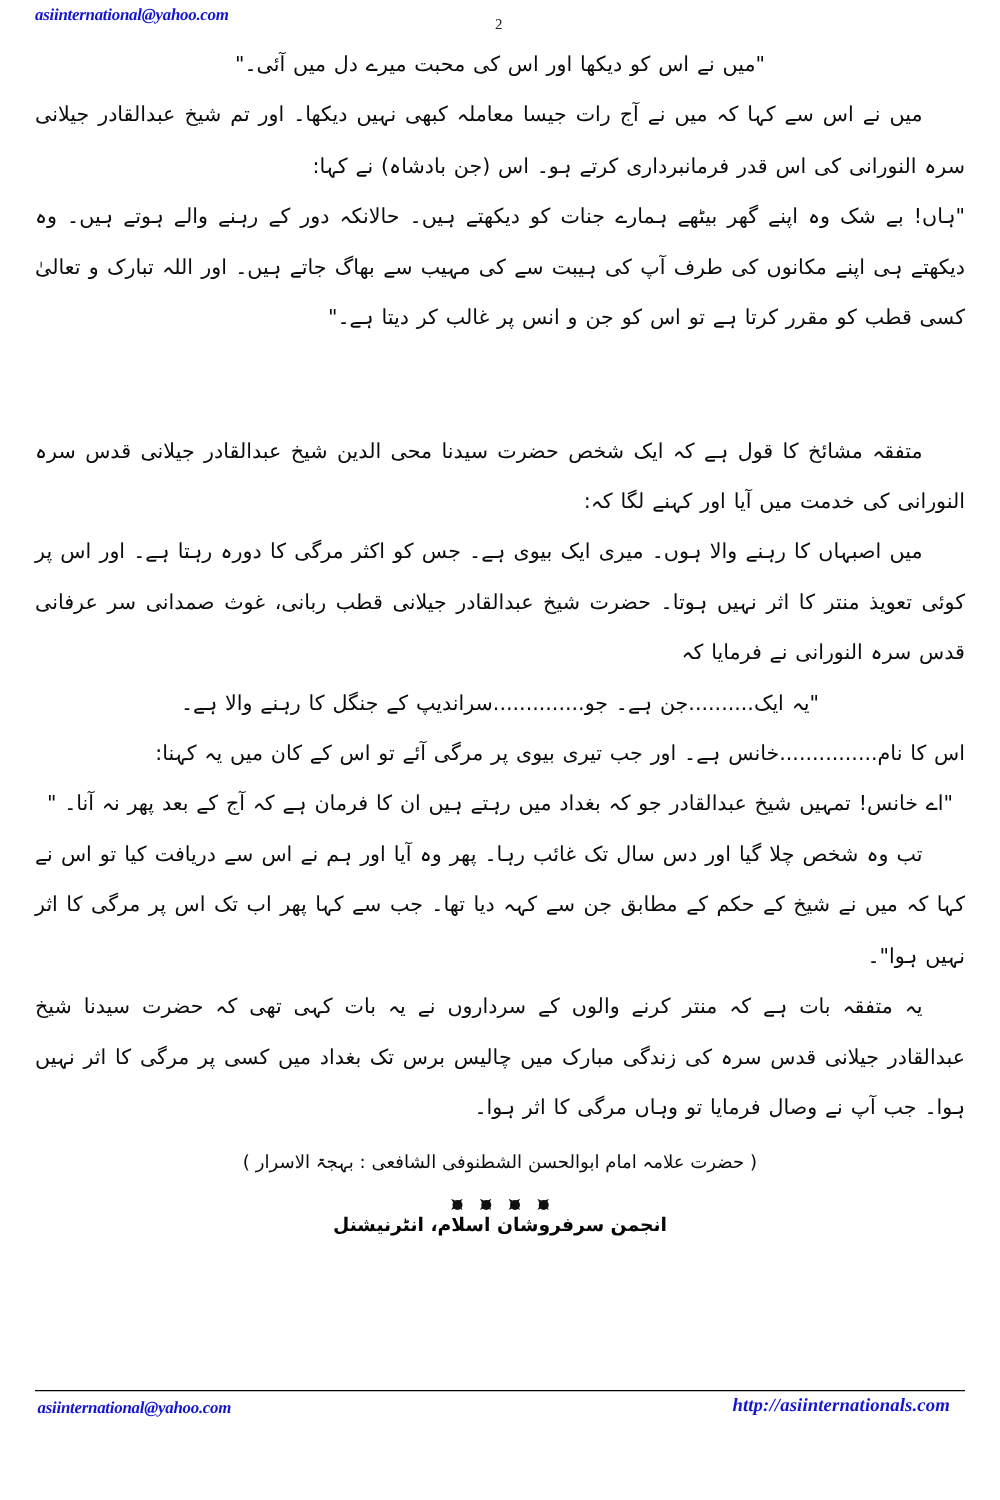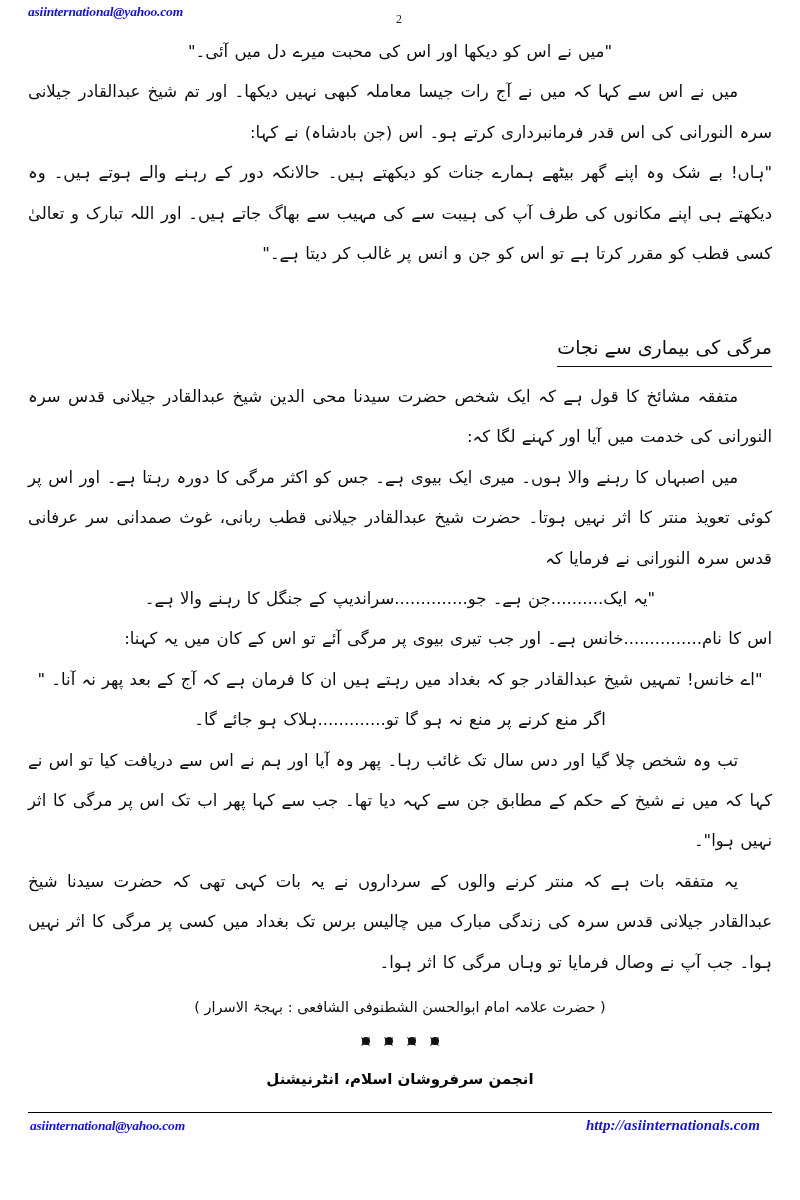--- a/index.html
+++ b/index.html
@@ -142,21 +142,20 @@
     left: 2.5px; top: 2.5px;
     width: 8px; height: 8px;
     background: #111111;
     border-radius: 50%;
   }
 
   
   .signature-wrap {
     text-align: center;
     direction: rtl;
-    margin-top: 22px;
   }
   .signature {
     display: inline-block;
     font-family: "DejaVu Sans", sans-serif;
     font-weight: bold;
     font-size: 15px;
     color: #050505;
     direction: rtl;
     letter-spacing: 0.4px;
   }
@@ -217,35 +216,31 @@
 
     <div class="urdu line-c">"میں نے اس کو دیکھا اور اس کی محبت میرے دل میں آئی۔"</div>
 
 
     <div class="urdu p-indent">میں نے اس سے کہا کہ میں نے آج رات جیسا معاملہ کبھی نہیں دیکھا۔ اور تم شیخ عبدالقادر جیلانی سرہ النورانی کی اس قدر فرمانبرداری کرتے ہو۔ اس (جن بادشاہ) نے کہا:</div>
 
     <div class="urdu">"ہاں! بے شک وہ اپنے گھر بیٹھے ہمارے جنات کو دیکھتے ہیں۔ حالانکہ دور کے رہنے والے ہوتے ہیں۔ وہ دیکھتے ہی اپنے مکانوں کی طرف آپ کی ہیبت سے کی مہیب سے بھاگ جاتے ہیں۔ اور اللہ تبارک و تعالیٰ کسی قطب کو مقرر کرتا ہے تو اس کو جن و انس پر غالب کر دیتا ہے۔"</div>
 
     <div class="gap-xl"></div>
 
-    <div class="heading-wrap">
-      <span class="heading">مرگی کی بیماری سے نجات</span>
-    </div>
 
     <div class="gap-sm"></div>
 
     <div class="urdu p-indent">متفقہ مشائخ کا قول ہے کہ ایک شخص حضرت سیدنا محی الدین شیخ عبدالقادر جیلانی قدس سرہ النورانی کی خدمت میں آیا اور کہنے لگا کہ:</div>
 
     <div class="urdu p-indent">میں اصبہاں کا رہنے والا ہوں۔ میری ایک بیوی ہے۔ جس کو اکثر مرگی کا دورہ رہتا ہے۔ اور اس پر کوئی تعویذ منتر کا اثر نہیں ہوتا۔ حضرت شیخ عبدالقادر جیلانی قطب ربانی، غوث صمدانی سر عرفانی قدس سرہ النورانی نے فرمایا کہ</div>
 
     <div class="urdu line-c">"یہ ایک..........جن ہے۔ جو..............سراندیپ کے جنگل کا رہنے والا ہے۔</div>
     <div class="urdu">اس کا نام...............خانس ہے۔ اور جب تیری بیوی پر مرگی آئے تو اس کے کان میں یہ کہنا:</div>
 
     <div class="urdu line-c">"اے خانس!  تمہیں شیخ عبدالقادر جو کہ بغداد میں رہتے ہیں ان کا فرمان ہے کہ آج کے بعد پھر نہ آنا۔ "</div>
-    <div class="urdu line-c">اگر منع کرنے پر منع نہ ہو گا تو.............ہلاک ہو جائے گا۔</div>
 
     <div class="urdu p-indent">تب وہ شخص چلا گیا اور دس سال تک غائب رہا۔ پھر وہ آیا اور ہم نے اس سے دریافت کیا تو اس نے کہا کہ میں نے شیخ کے حکم کے مطابق جن سے کہہ دیا تھا۔ جب سے کہا پھر اب تک اس پر مرگی کا اثر نہیں ہوا"۔</div>
 
     <div class="urdu p-indent">یہ متفقہ بات ہے کہ منتر کرنے والوں کے سرداروں نے یہ بات کہی تھی کہ حضرت سیدنا شیخ عبدالقادر جیلانی قدس سرہ کی زندگی مبارک میں چالیس برس تک بغداد میں کسی پر مرگی کا اثر نہیں ہوا۔ جب آپ نے وصال فرمایا تو وہاں مرگی کا اثر ہوا۔</div>
 
     <div class="gap-sm"></div>
 
     <div class="citation-wrap">
       <span class="citation">( حضرت علامہ امام ابوالحسن الشطنوفی الشافعی : بہجۃ الاسرار )</span>
     </div>

